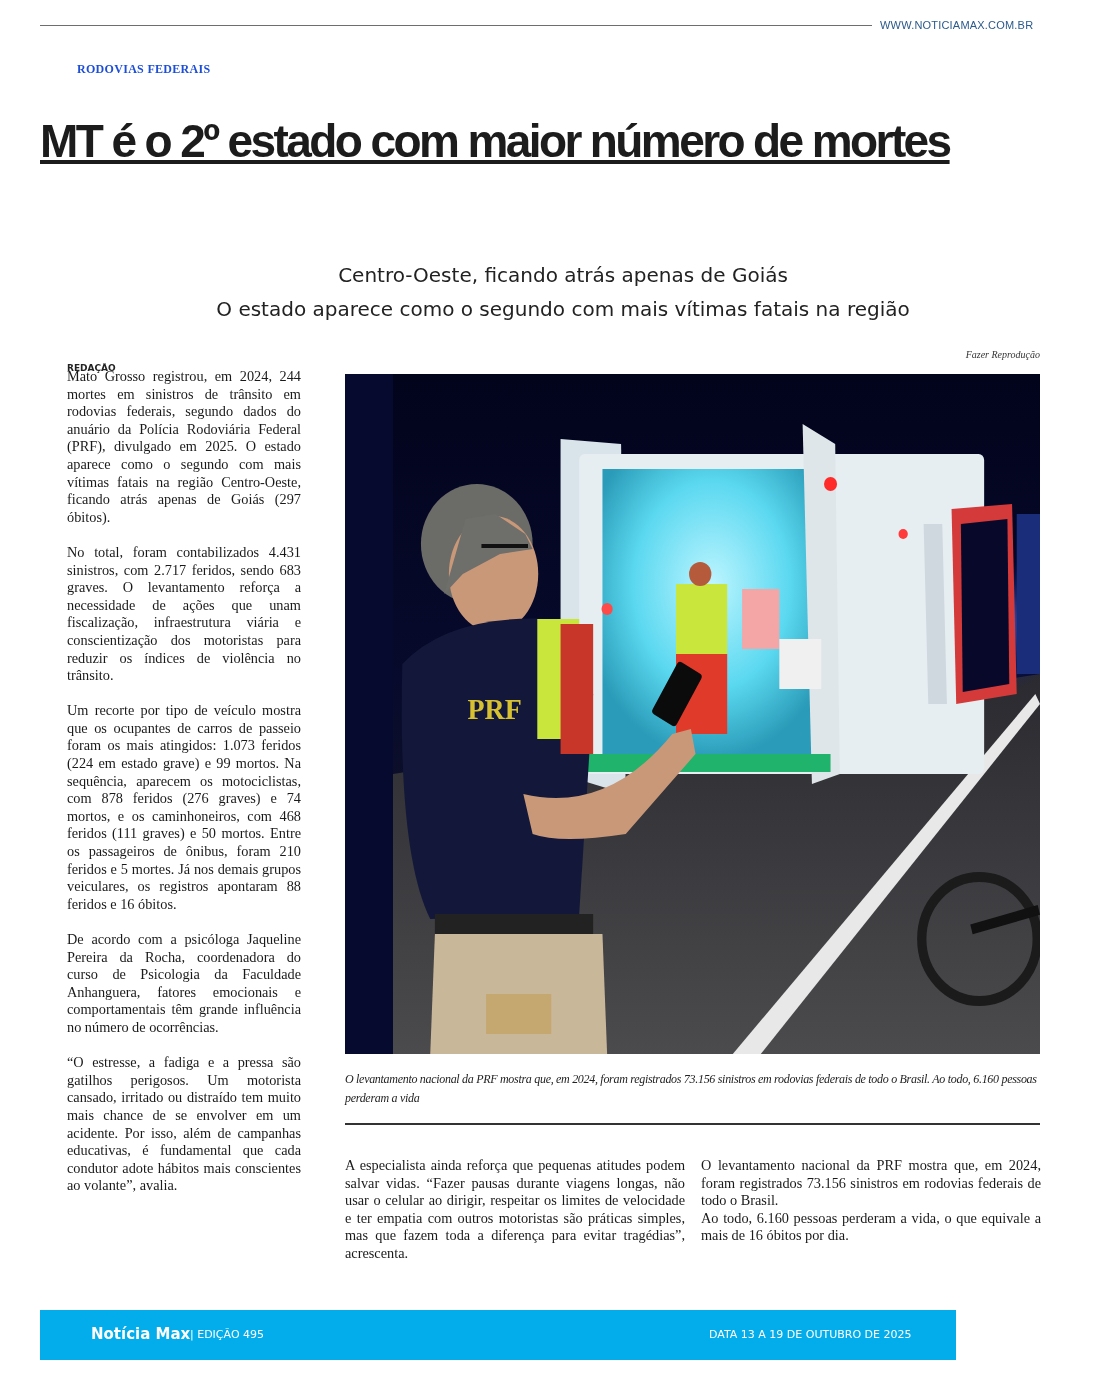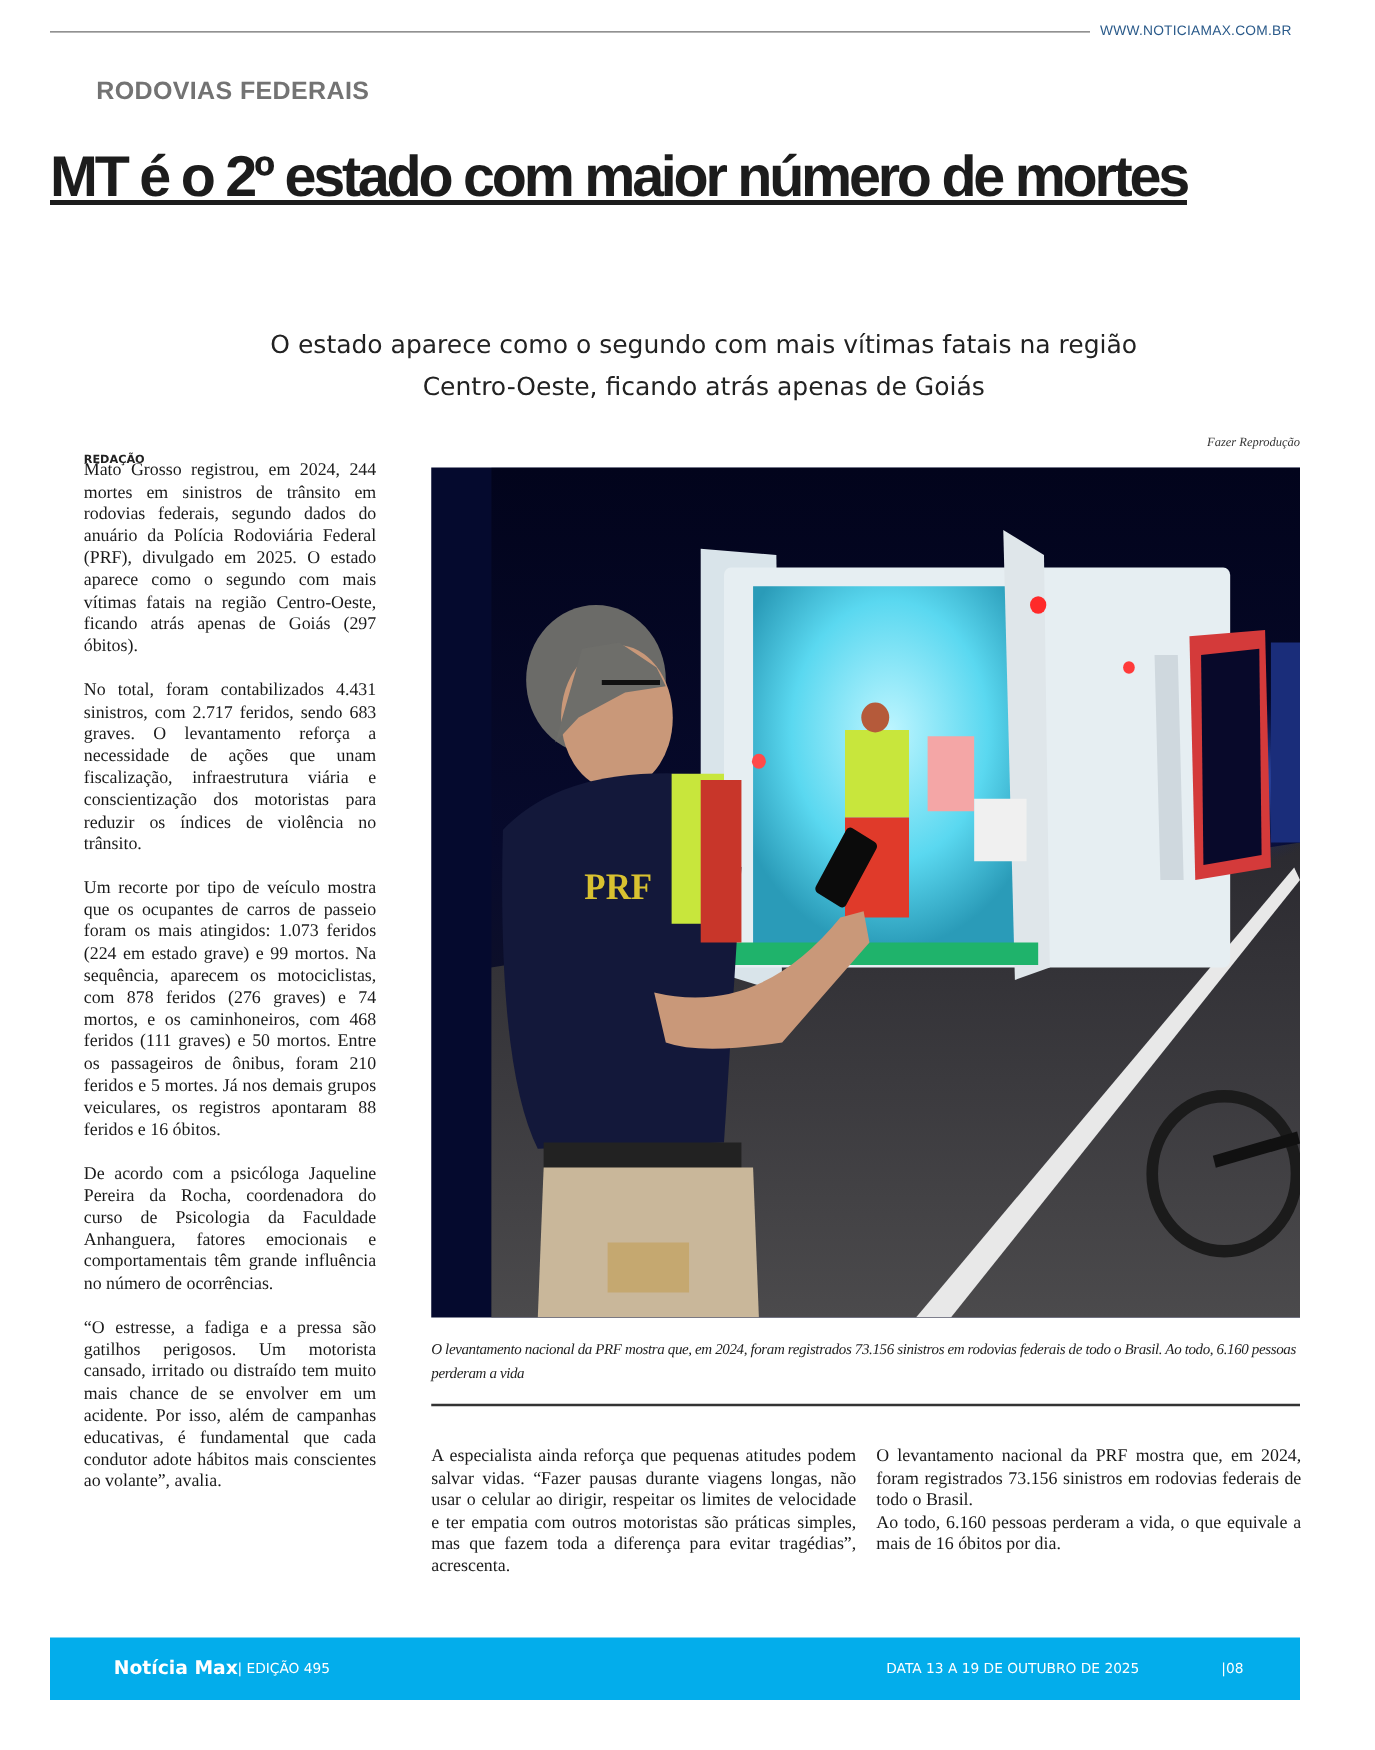--- a/index.html
+++ b/index.html
@@ -2,21 +2,21 @@
 <html><head>
 <meta charset="utf-8">
 <style>
   * { box-sizing: border-box; margin: 0; padding: 0; }
   html, body { width: 1100px; height: 1400px; background: #ffffff; overflow: hidden; }
   body { position: relative; font-family: "Liberation Serif", serif; color: #1a1a1a; }
 
   .top-rule { position: absolute; left: 40px; top: 25px; width: 832px; height: 1px; background: #6e6e6e; }
   .site-url { position: absolute; left: 880px; top: 19px; font-family: "Liberation Sans", sans-serif; font-size: 11px; color: #2a5a8a; letter-spacing: 0.2px; }
 
-  .section-label { position: absolute; left: 77px; top: 62px; font-family: Liberation Sans, sans-serif; font-weight: bold; font-size: 20px; color: #737373; letter-spacing: 0.3px; }
+  .section-label { position: absolute; left: 77px; top: 62px; font-family: Liberation Serif, serif; font-weight: bold; font-size: 12px; color: #1d4ed8; letter-spacing: 0.3px; }
 
   .headline { position: absolute; left: 40px; top: 112px; width: 1046px; text-align: left; font-family: "Liberation Sans", sans-serif; font-weight: bold; font-size: 46px; line-height: 58px; color: #1c1c1c; letter-spacing: -2.6px; text-decoration: underline; }
 
   .subhead { position: absolute; left: 100px; top: 258px; width: 926px; text-align: center; font-family: "DejaVu Sans", sans-serif; font-size: 20px; line-height: 34px; color: #222; }
 
   .byline { position: absolute; left: 67px; top: 363px; font-family: "DejaVu Sans", sans-serif; font-weight: bold; font-size: 9px; color: #222; }
 
   .left-col { position: absolute; left: 67px; top: 368px; width: 234px; font-size: 14.3px; line-height: 17.6px; text-align: justify; hyphens: auto; color: #1a1a1a; }
   .left-col p { margin-bottom: 17.6px; }
 
@@ -24,41 +24,41 @@
 
   .photo { position: absolute; left: 345px; top: 374px; width: 695px; height: 680px; overflow: hidden; background: #050a2e; padding-left: 48px; }
   .photo svg { width: 100%; height: 100%; display: block; }
 
   .caption { position: absolute; left: 345px; top: 1070px; width: 700px; font-style: italic; font-size: 12px; line-height: 19px; color: #222; letter-spacing: -0.3px; }
   .caption-rule { position: absolute; left: 345px; top: 1123px; width: 695px; height: 2px; background: #333; }
 
   .mid-col { position: absolute; left: 345px; top: 1157px; width: 340px; font-size: 14.3px; line-height: 17.6px; text-align: justify; }
   .right-col { position: absolute; left: 701px; top: 1157px; width: 340px; font-size: 14.3px; line-height: 17.6px; text-align: justify; }
 
-  .footer { position: absolute; left: 40px; top: 1310px; width: 1000px; height: 50px; background: #03adeb; color: #fff; font-family: "DejaVu Sans", sans-serif; }
+  .footer { position: absolute; left: 40px; top: 1310px; width: 916px; height: 50px; background: #03adeb; color: #fff; font-family: "DejaVu Sans", sans-serif; }
   .footer .brand { position: absolute; left: 51px; top: 15px; font-weight: bold; font-size: 15px; }
   .footer .edition { position: absolute; left: 150px; top: 18px; font-size: 11px; }
   .footer .date { position: absolute; left: 669px; top: 18px; font-size: 11px; }
   .footer .page { position: absolute; left: 937px; top: 18px; font-size: 11px; }
 </style>
 </head>
 <body>
 
 <div class="top-rule"></div>
 <div class="site-url">WWW.NOTICIAMAX.COM.BR</div>
 
 <div class="section-label">RODOVIAS FEDERAIS</div>
 
 <h1 class="headline">
   <div>MT é o 2º estado com maior número de mortes</div>
 </h1>
 
 <div class="subhead">
+  <div>Centro-Oeste, ficando atrás apenas de Goiás</div>
   <div>O estado aparece como o segundo com mais vítimas fatais na região</div>
-  <div>Centro-Oeste, ficando atrás apenas de Goiás</div>
 </div>
 
 <div class="byline">REDAÇÃO</div>
 
 <div class="left-col">
   <p>Mato Grosso registrou, em 2024, 244 mortes em sinistros de trânsito em rodovias federais, segundo dados do anuário da Polícia Rodoviária Federal (PRF), divulgado em 2025. O estado aparece como o segundo com mais vítimas fatais na região Centro-Oeste, ficando atrás apenas de Goiás (297 óbitos).</p>
   <p>No total, foram contabilizados 4.431 sinistros, com 2.717 feridos, sendo 683 graves. O levantamento reforça a necessidade de ações que unam fiscalização, infraestrutura viária e conscientização dos motoristas para reduzir os índices de violência no trânsito.</p>
   <p>Um recorte por tipo de veículo mostra que os ocupantes de carros de passeio foram os mais atingidos: 1.073 feridos (224 em estado grave) e 99 mortos. Na sequência, aparecem os motociclistas, com 878 feridos (276 graves) e 74 mortos, e os caminhoneiros, com 468 feridos (111 graves) e 50 mortos. Entre os passageiros de ônibus, foram 210 feridos e 5 mortes. Já nos demais grupos veiculares, os registros apontaram 88 feridos e 16 óbitos.</p>
   <p>De acordo com a psicóloga Jaqueline Pereira da Rocha, coordenadora do curso de Psicologia da Faculdade Anhanguera, fatores emocionais e comportamentais têm grande influência no número de ocorrências.</p>
   <p>“O estresse, a fadiga e a pressa são gatilhos perigosos. Um motorista cansado, irritado ou distraído tem muito mais chance de se envolver em um acidente. Por isso, além de campanhas educativas, é fundamental que cada condutor adote hábitos mais conscientes ao volante”, avalia.</p>

